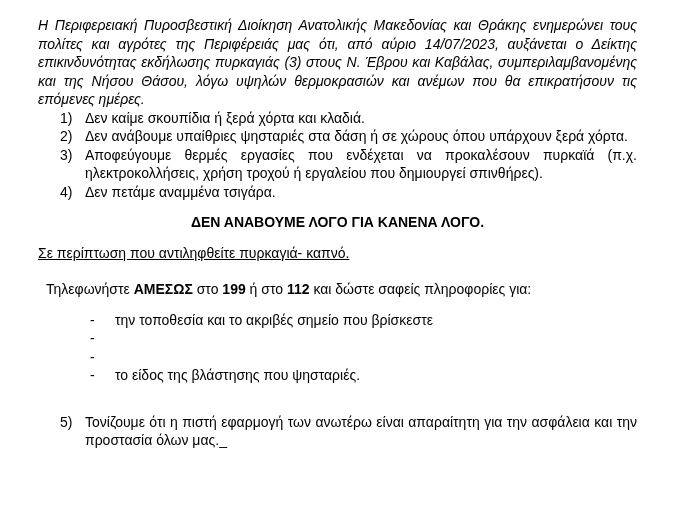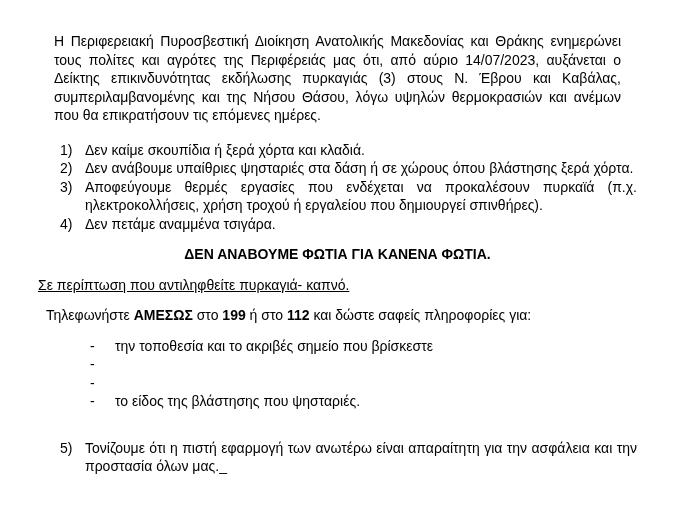--- a/index.html
+++ b/index.html
@@ -13,22 +13,23 @@
     line-height: 18.5px;
     overflow: hidden;
   }
   .page {
     box-sizing: border-box;
     width: 673px;
     height: 525px;
     padding: 16px 36px 0 38px;
   }
   .para {
-    margin: 16px;
+    margin: 0;
     text-align: justify;
+    font-style: italic;
   }
   .rule-list { margin: 0; }
   .rule {
     display: flex;
     align-items: flex-start;
   }
   .rule .num {
     flex: 0 0 25px;
     margin-left: 22px;
     text-align: left;
@@ -36,21 +37,21 @@
   .rule .txt {
     flex: 1;
     text-align: justify;
   }
   .main-warning {
     margin: 12px 0 0 0;
     text-align: center;
     font-weight: bold;
   }
   .emergency-heading {
-    margin: 12px 0 12px 0;
+    margin: 12px 0 18px 0;
     text-decoration: underline;
   }
   .call-line { margin: 8px; }
   .call-line b { font-weight: bold; }
   .info-list { margin: 12px 0 0 0; }
   .info-item {
     display: flex;
     align-items: flex-start;
   }
   .info-item .dash {
@@ -68,33 +69,33 @@
   <p class="para">Η Περιφερειακή Πυροσβεστική Διοίκηση Ανατολικής Μακεδονίας και Θράκης ενημερώνει τους πολίτες και αγρότες της Περιφέρειάς μας ότι, από αύριο 14/07/2023, αυξάνεται ο Δείκτης επικινδυνότητας εκδήλωσης πυρκαγιάς (3) στους Ν. Έβρου και Καβάλας, συμπεριλαμβανομένης και της Νήσου Θάσου, λόγω υψηλών θερμοκρασιών και ανέμων που θα επικρατήσουν τις επόμενες ημέρες.</p>
 
 
   <div class="rule-list">
     <div class="rule">
       <span class="num">1)</span>
       <span class="txt">Δεν καίμε σκουπίδια ή ξερά χόρτα και κλαδιά.</span>
     </div>
     <div class="rule">
       <span class="num">2)</span>
-      <span class="txt">Δεν ανάβουμε υπαίθριες ψησταριές στα δάση ή σε χώρους όπου βλάστησης ξερά χόρτα.</span>
+      <span class="txt">Δεν ανάβουμε υπαίθριες ψησταριές στα δάση ή σε χώρους όπου υπάρχουν ξερά χόρτα.</span>
     </div>
     <div class="rule">
       <span class="num">3)</span>
       <span class="txt">Αποφεύγουμε θερμές εργασίες που ενδέχεται να προκαλέσουν πυρκαϊά (π.χ. ηλεκτροκολλήσεις, χρήση τροχού ή εργαλείου που δημιουργεί σπινθήρες).</span>
     </div>
     <div class="rule">
       <span class="num">4)</span>
       <span class="txt">Δεν πετάμε αναμμένα τσιγάρα.</span>
     </div>
   </div>
 
-  <p class="main-warning">ΔΕΝ ΑΝΑΒΟΥΜΕ ΦΩΤΙΑ ΓΙΑ ΚΑΝΕΝΑ ΦΩΤΙΑ.</p>
+  <p class="main-warning">ΔΕΝ ΑΝΑΒΟΥΜΕ ΛΟΓΟ ΓΙΑ ΚΑΝΕΝΑ ΛΟΓΟ.</p>
 
   <p class="emergency-heading">Σε περίπτωση που αντιληφθείτε πυρκαγιά- καπνό.</p>
 
   <p class="call-line">
     <span>Τηλεφωνήστε </span><b>ΑΜΕΣΩΣ</b><span> στο </span><b>199</b><span> ή στο </span><b>112</b><span> και δώστε σαφείς πληροφορίες για:</span>
   </p>
 
   <div class="info-list">
     <div class="info-item">
       <span class="dash">-</span>

